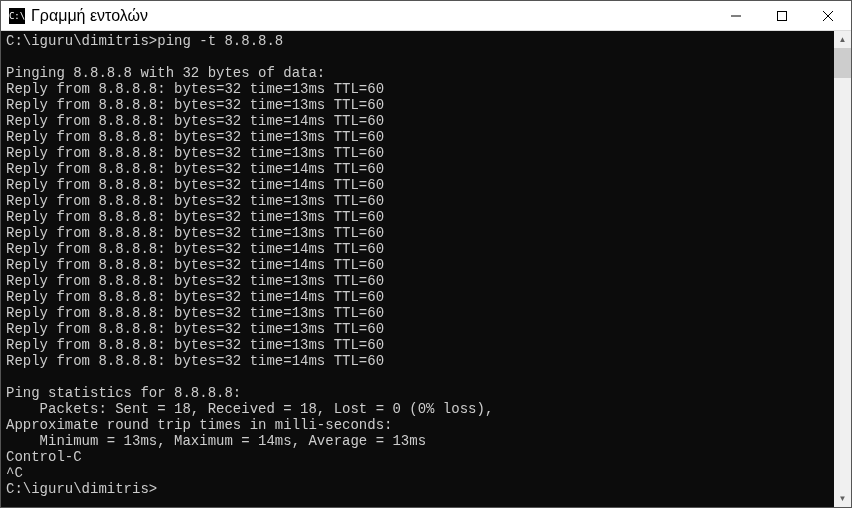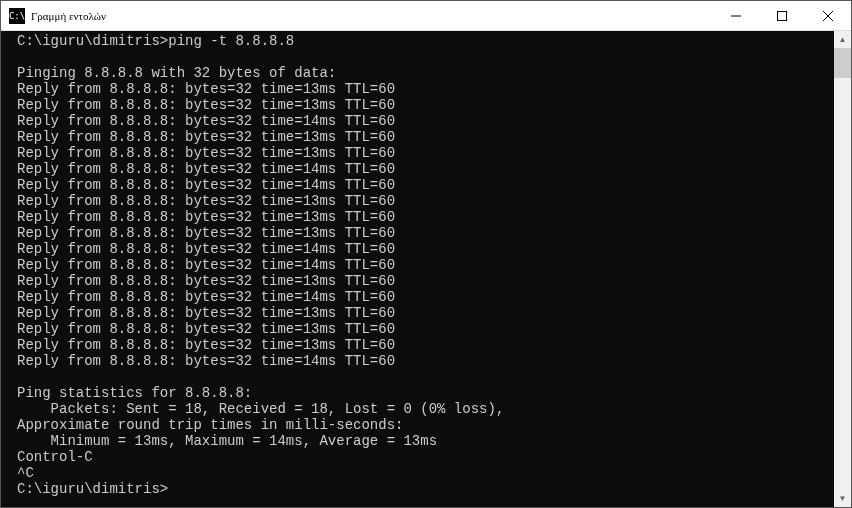--- a/index.html
+++ b/index.html
@@ -25,23 +25,22 @@
     background: #000;
     display: flex;
     align-items: center;
     justify-content: center;
     font-size: 9px;
     color: #fff;
     font-family: Consolas, monospace;
   }
   .titlebar-title {
     flex: 1;
-    font-size: 11px;
+    font-size: 16px;
     color: #000;
-    font-family: Liberation Serif, serif;
   }
   .titlebar-buttons {
     display: flex;
     height: 100%;
   }
   .titlebar-btn {
     width: 46px;
     height: 100%;
     display: flex;
     align-items: center;
@@ -57,21 +56,21 @@
     background: #000;
     display: flex;
   }
   .terminal {
     flex: 1;
     background: #0c0c0c;
     color: #cccccc;
     font-family: Consolas, "Courier New", monospace;
     font-size: 14px;
     line-height: 16px;
-    padding: 2px 16px;
+    padding: 2px 5px;
     white-space: pre;
     overflow: hidden;
   }
   .scrollbar {
     width: 17px;
     background: #f0f0f0;
     position: relative;
     display: flex;
     flex-direction: column;
   }

